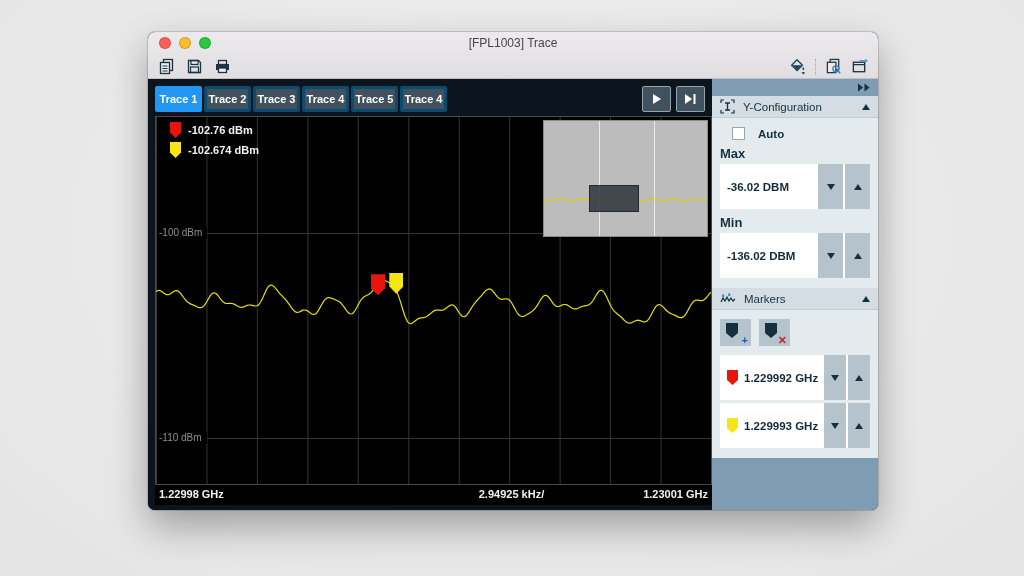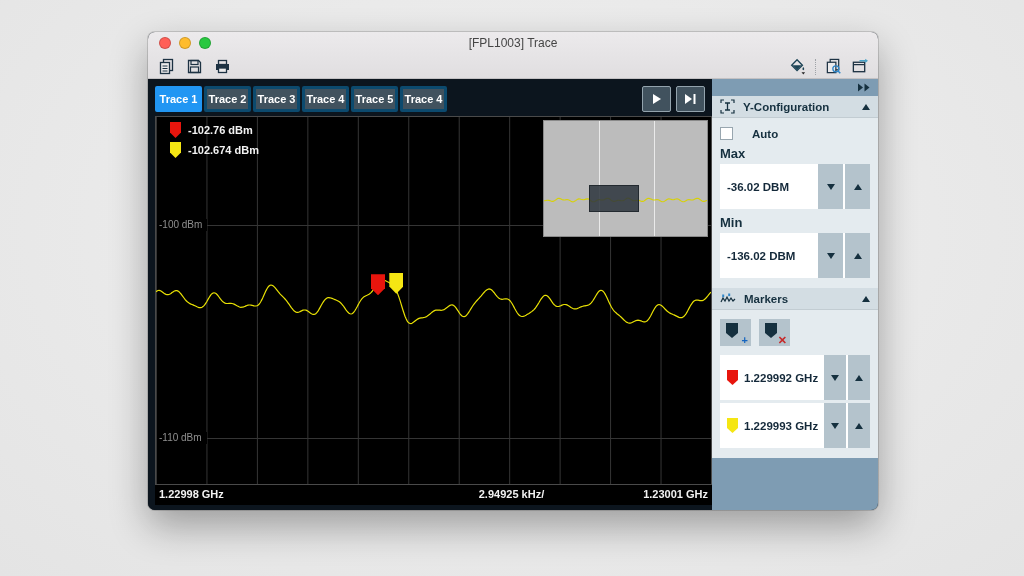--- a/index.html
+++ b/index.html
@@ -69,29 +69,29 @@
   .axisbar span { position:absolute; top:3px; white-space:nowrap; }
   .ax-start{ left:4px; } .ax-pts{ left:33%; transform:translateX(-50%);margin-top:24px; }
   .ax-div{ left:64%; transform:translateX(-50%); } .ax-stop{ right:4px; }
 
   
   .panel { width:166px; background:#7e9cb3; display:flex; flex-direction:column; }
   .panel-strip { height:17px; position:relative; }
   .chevrons { position:absolute; right:7px; top:4px; }
   .sec-head { height:22px; background:#d3dde3; display:flex; align-items:center;
               padding:0 8px; gap:8px; cursor:pointer; border-bottom:1px solid #c2ccd2; }
-  .sec-title { font-size:11.5px; font-weight:bold; color:#15303f; }
+  .sec-title { font-size:11.5px; font-weight:normal; color:#15303f; }
   .tri-up { width:0; height:0; border-left:4px solid transparent; border-right:4px solid transparent;
             border-bottom:6px solid #15303f; margin-left:auto; }
   .tri-down-s { width:0; height:0; border-left:4px solid transparent; border-right:4px solid transparent;
                 border-top:6px solid #15303f; }
   .tri-up-s { width:0; height:0; border-left:4px solid transparent; border-right:4px solid transparent;
               border-bottom:6px solid #15303f; }
   .sec-body { background:#e4ebef; padding:6px 8px 10px 8px; }
-  .row-auto { display:flex; align-items:center; gap:19px; margin:3px 0 6px 0; }
+  .row-auto { display:flex; align-items:center; gap:13px; margin:3px 0 6px 12px; }
   .checkbox { width:13px; height:13px; background:#fff; border:1px solid #98a6af; cursor:pointer; }
   .small-label { font-size:11.5px; font-weight:bold; color:#15303f; }
   .fld-label { font-size:13px; font-weight:bold; color:#15303f; margin:6px 0 3px 0; }
   .inp-row { display:flex; height:45px; background:#fff; }
   .inp-row + .inp-row { margin-top:3px; }
   .inp { flex:1; background:#fff; display:flex; align-items:center; padding:0 4px 0 7px;
          font-size:11.5px; font-weight:bold; color:#14293a; cursor:text; white-space:nowrap; }
   .spin { width:25px; margin-left:2px; background:#b4c3cc; display:flex; align-items:center;
           justify-content:center; cursor:pointer; }
   .inp .flag { width:11px; height:15px; margin-right:6px; flex:none; }
@@ -178,21 +178,21 @@
             <div class="navbtn">
               <svg width="13" height="12" viewBox="0 0 13 12">
                   <path d="M1 1 L8 6 L1 11 Z" fill="#fff"></path>
                   <rect x="9.5" y="1" width="2" height="10" fill="#fff"></rect>
                 </svg>
             </div>
           </div>
         </div>
 
         <div class="plot">
-          <div class="hgrid" style="top:108px">
+          <div class="hgrid" style="top:116px">
             <span class="hgrid-label">-100 dBm</span>
           </div>
           <div class="hgrid" style="top:321px">
             <span class="hgrid-label">-110 dBm</span>
           </div>
 
           <svg class="trace-svg" viewBox="0 0 555 367" preserveAspectRatio="none">
             <polyline id="trace-poly" fill="none" stroke-width="1.2" points="0,174.8 1,174.0 2,173.5 3,173.3 4,173.6 5,174.0 6,174.7 7,175.5 8,176.3 9,176.9 10,177.4 11,177.7 12,177.7 13,177.5 14,177.0 15,176.4 16,175.6 17,174.9 18,174.3 19,173.8 20,173.6 21,173.7 22,174.1 23,174.8 24,175.8 25,177.0 26,178.3 27,179.7 28,181.0 29,182.3 30,183.5 31,184.5 32,185.3 33,186.0 34,186.6 35,187.1 36,187.5 37,187.9 38,188.4 39,188.8 40,189.3 41,189.8 42,190.2 43,190.6 44,190.7 45,190.6 46,190.3 47,189.6 48,188.7 49,187.4 50,185.9 51,184.2 52,182.4 53,180.7 54,179.1 55,177.7 56,176.7 57,176.0 58,175.8 59,176.0 60,176.6 61,177.5 62,178.7 63,180.0 64,181.4 65,182.7 66,183.9 67,184.8 68,185.6 69,186.1 70,186.4 71,186.5 72,186.5 73,186.4 74,186.4 75,186.4 76,186.5 77,186.8 78,187.1 79,187.6 80,188.2 81,188.8 82,189.3 83,189.8 84,190.1 85,190.3 86,190.2 87,190.1 88,189.7 89,189.4 90,188.9 91,188.5 92,188.2 93,188.0 94,188.0 95,188.1 96,188.3 97,188.6 98,188.9 99,189.0 100,189.0 101,188.8 102,188.2 103,187.3 104,186.0 105,184.3 106,182.4 107,180.3 108,178.0 109,175.8 110,173.6 111,171.8 112,170.2 113,169.0 114,168.3 115,168.0 116,168.2 117,168.7 118,169.6 119,170.6 120,171.8 121,173.1 122,174.4 123,175.6 124,176.8 125,177.9 126,178.9 127,179.9 128,180.9 129,182.0 130,183.2 131,184.4 132,185.8 133,187.2 134,188.7 135,190.1 136,191.5 137,192.7 138,193.8 139,194.6 140,195.1 141,195.3 142,195.3 143,195.0 144,194.6 145,194.1 146,193.6 147,193.2 148,193.0 149,193.0 150,193.1 151,193.6 152,194.2 153,194.9 154,195.7 155,196.4 156,197.0 157,197.4 158,197.4 159,197.1 160,196.5 161,195.4 162,194.1 163,192.4 164,190.6 165,188.8 166,187.0 167,185.3 168,183.8 169,182.6 170,181.7 171,181.0 172,180.7 173,180.6 174,180.8 175,181.0 176,181.4 177,181.8 178,182.2 179,182.6 180,183.0 181,183.5 182,184.0 183,184.6 184,185.3 185,186.2 186,187.3 187,188.5 188,189.9 189,191.3 190,192.8 191,194.1 192,195.3 193,196.2 194,196.8 195,197.0 196,196.7 197,196.0 198,194.9 199,193.5 200,191.8 201,190.0 202,188.1 203,186.2 204,184.5 205,183.0 206,181.7 207,180.6 208,179.8 209,179.2 210,178.7 211,178.3 212,177.8 213,177.2 214,176.5 215,175.6 216,174.5 217,173.2 218,171.7 219,170.2 220,168.7 221,167.2 222,165.9 223,164.8 224,164.0 225,163.4 226,163.1 227,163.0 228,163.2 229,163.5 230,164.0 231,164.5 232,165.0 233,165.6 234,166.3 235,167.0 236,167.7 237,168.7 238,169.8 239,171.3 240,173.0 241,175.1 242,177.6 243,180.4 244,183.4 245,186.6 246,190.0 247,193.2 248,196.3 249,199.2 250,201.6 251,203.6 252,205.1 253,206.1 254,206.5 255,206.6 256,206.2 257,205.6 258,204.8 259,204.0 260,203.2 261,202.5 262,201.9 263,201.4 264,201.1 265,200.9 266,200.8 267,200.7 268,200.5 269,200.2 270,199.9 271,199.3 272,198.6 273,197.8 274,197.0 275,196.1 276,195.3 277,194.5 278,193.9 279,193.4 280,193.2 281,193.0 282,193.1 283,193.1 284,193.2 285,193.3 286,193.2 287,193.0 288,192.6 289,192.0 290,191.3 291,190.6 292,189.7 293,189.0 294,188.4 295,188.0 296,187.9 297,188.1 298,188.7 299,189.6 300,190.8 301,192.3 302,193.8 303,195.4 304,196.8 305,198.0 306,199.0 307,199.5 308,199.7 309,199.4 310,198.7 311,197.7 312,196.4 313,194.9 314,193.3 315,191.6 316,190.0 317,188.5 318,187.1 319,185.8 320,184.6 321,183.5 322,182.4 323,181.3 324,180.2 325,179.1 326,177.9 327,176.7 328,175.5 329,174.4 330,173.4 331,172.7 332,172.2 333,171.9 334,172.1 335,172.5 336,173.3 337,174.3 338,175.5 339,176.8 340,178.1 341,179.3 342,180.4 343,181.2 344,181.8 345,182.2 346,182.3 347,182.2 348,182.0 349,181.9 350,181.8 351,181.8 352,182.2 353,182.8 354,183.7 355,185.0 356,186.5 357,188.2 358,190.1 359,192.0 360,193.8 361,195.5 362,196.9 363,198.0 364,198.8 365,199.3 366,199.5 367,199.4 368,199.1 369,198.7 370,198.2 371,197.6 372,197.0 373,196.4 374,195.7 375,195.1 376,194.4 377,193.5 378,192.6 379,191.5 380,190.2 381,188.7 382,187.1 383,185.5 384,183.8 385,182.2 386,180.8 387,179.6 388,178.8 389,178.3 390,178.3 391,178.7 392,179.5 393,180.6 394,181.9 395,183.4 396,184.9 397,186.3 398,187.5 399,188.4 400,189.1 401,189.5 402,189.5 403,189.4 404,189.0 405,188.6 406,188.1 407,187.8 408,187.5 409,187.5 410,187.6 411,187.9 412,188.4 413,189.1 414,189.7 415,190.4 416,191.0 417,191.5 418,191.8 419,191.9 420,191.8 421,191.6 422,191.2 423,190.8 424,190.3 425,189.9 426,189.5 427,189.2 428,188.9 429,188.8 430,188.6 431,188.4 432,188.1 433,187.7 434,187.0 435,186.1 436,184.9 437,183.5 438,181.9 439,180.2 440,178.5 441,176.9 442,175.4 443,174.3 444,173.6 445,173.3 446,173.5 447,174.2 448,175.3 449,176.9 450,178.8 451,180.8 452,183.0 453,185.2 454,187.3 455,189.3 456,191.0 457,192.5 458,193.8 459,194.9 460,195.8 461,196.7 462,197.5 463,198.3 464,199.1 465,200.0 466,201.0 467,202.0 468,203.0 469,203.9 470,204.7 471,205.4 472,205.8 473,206.1 474,206.1 475,205.9 476,205.5 477,205.0 478,204.5 479,204.0 480,203.6 481,203.3 482,203.2 483,203.3 484,203.6 485,203.9 486,204.3 487,204.6 488,204.8 489,204.8 490,204.5 491,203.9 492,202.9 493,201.6 494,200.0 495,198.2 496,196.3 497,194.3 498,192.5 499,190.8 500,189.4 501,188.4 502,187.7 503,187.5 504,187.7 505,188.2 506,188.9 507,189.9 508,190.9 509,192.0 510,193.0 511,194.0 512,194.8 513,195.5 514,196.1 515,196.6 516,197.0 517,197.5 518,197.9 519,198.4 520,198.9 521,199.4 522,199.9 523,200.4 524,200.6 525,200.7 526,200.6 527,200.1 528,199.3 529,198.2 530,196.8 531,195.1 532,193.3 533,191.4 534,189.5 535,187.8 536,186.3 537,185.0 538,184.1 539,183.5 540,183.1 541,183.1 542,183.2 543,183.4 544,183.6 545,183.7 546,183.7 547,183.4 548,182.8 549,182.0 550,181.0 551,179.8 552,178.6 553,177.3 554,176.1 555,175.1" stroke="#e9e104"></polyline>
           </svg>
 

